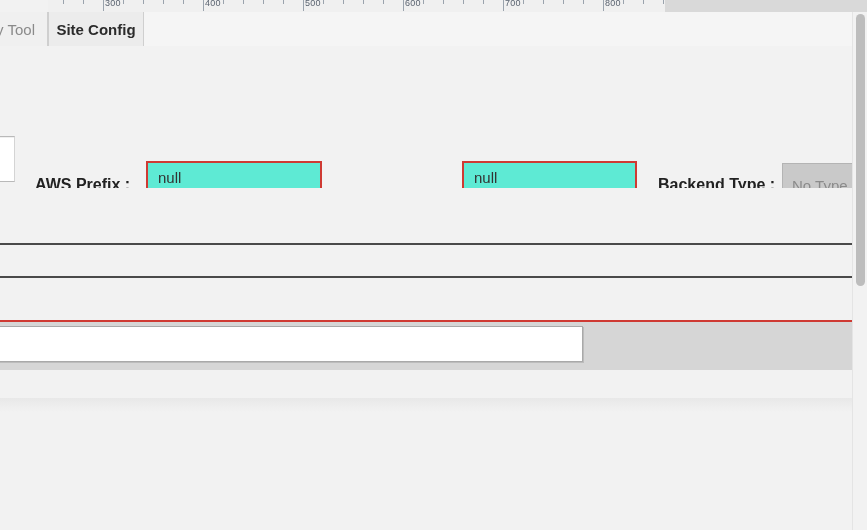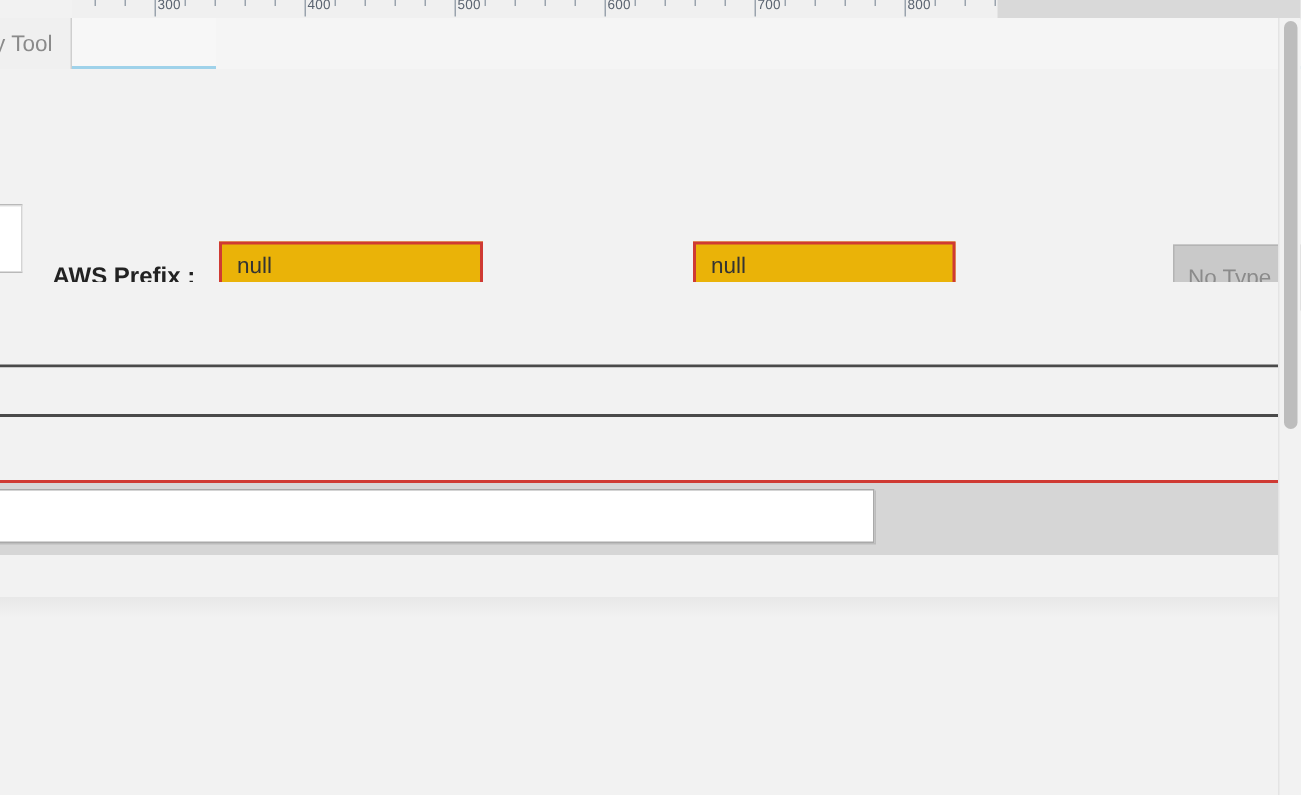--- a/index.html
+++ b/index.html
@@ -124,21 +124,21 @@
     font-size: 16px;
     font-weight: bold;
     color: #222;
     white-space: nowrap;
     font-family: "Liberation Sans", sans-serif;
   }
 
   .text-input {
     position: absolute;
     box-sizing: border-box;
-    background: #eab308;
+    background: #5eead4;
     border: 2px solid #cf3a33;
     font-size: 15px;
     color: #333;
     font-family: "Liberation Sans", sans-serif;
     display: flex;
     align-items: flex-start;
     padding: 6px 0 0 10px;
   }
 
   .red-dot {
@@ -293,40 +293,44 @@
       <div class="ruler-label" style="left: 357px;">600</div>
       <div class="ruler-label" style="left: 457px;">700</div>
       <div class="ruler-label" style="left: 557px;">800</div>
     </div>
 </div>
 
 <div id="tabbar">
   <div class="tab" id="tab-deploy-tool">
     <span>y Tool</span>
   </div>
+  <div class="tab active" id="tab-site-config">
+    <span>Site Config</span>
+  </div>
   <div id="tabbar-filler"></div>
 </div>
 
 <div id="content">
 
   <div id="form-row">
 
     <div class="plain-input" style="left:-22px; top:40px; width:37px; height:46px;"></div>
 
     <div class="field-label" style="left:35px; top:80px;">AWS Prefix :</div>
     <div class="text-input" style="left:146px; top:65px; width:176px; height:47px;">
       <span>null</span>
       <span class="red-dot" style="left:83px; top:43px;"></span>
     </div>
 
     <div class="text-input" style="left:462px; top:65px; width:175px; height:47px;">
       <span>null</span>
       <span class="red-dot" style="left:82px; top:43px;"></span>
     </div>
 
+    <div class="field-label" style="left:658px; top:80px;">Backend Type :</div>
     <div class="disabled-input" style="left:782px; top:67px; width:85px; height:44px;">
       <span>No Type</span>
     </div>
 
   </div>
 
   <div class="band-light" style="top:140px; height:46px;"></div>
 
   <div class="sep-dark" style="top:195px;"></div>
 

